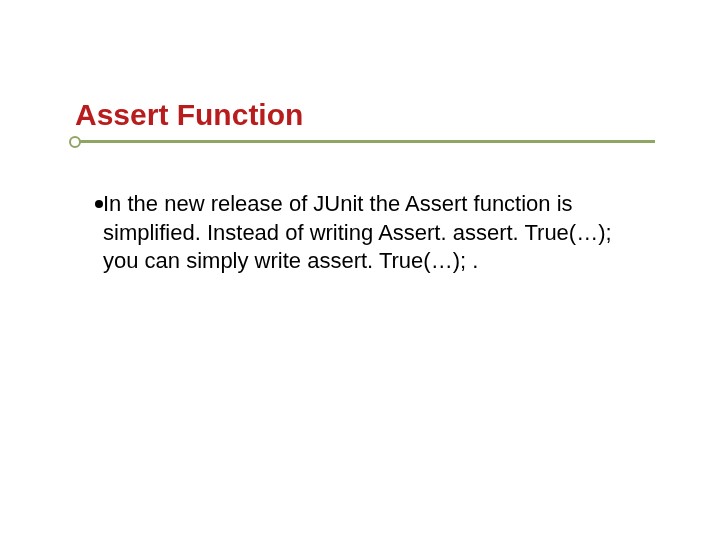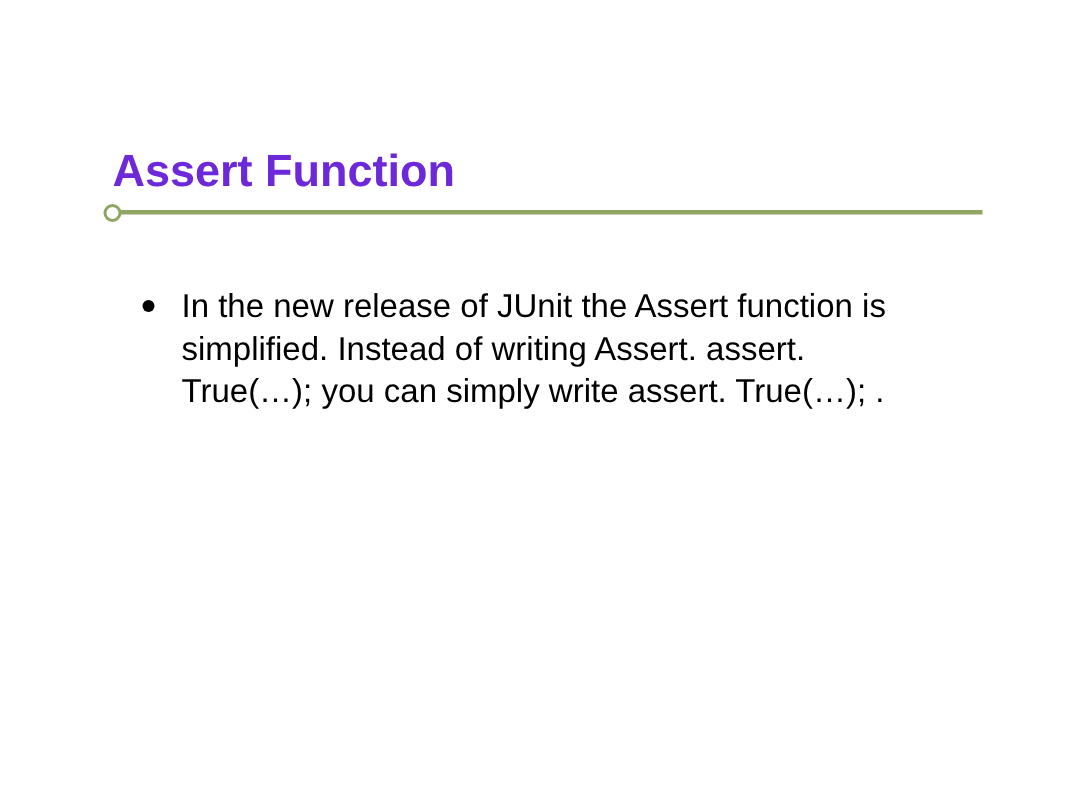--- a/index.html
+++ b/index.html
@@ -9,21 +9,21 @@
       height: 540px;
       position: relative;
       padding: 0;
     }
     .title {
       position: absolute;
       top: 98px;
       left: 75px;
       font-size: 30px;
       font-weight: bold;
-      color: #6d28d9;
+      color: #b91c1c;
     }
     .underline-wrap {
       position: absolute;
       top: 140px;
       left: 75px;
       width: 580px;
       height: 10px;
     }
     .underline-bar {
       position: absolute;
@@ -43,21 +43,20 @@
     }
     .body {
       position: absolute;
       top: 190px;
       left: 95px;
       width: 520px;
     }
     .bullet-item {
       display: flex;
       align-items: flex-start;
-      gap: 18px;
       justify-content: flex-end;
     }
     .bullet {
       width: 8px;
       height: 8px;
       background: #000;
       border-radius: 50%;
       margin-top: 10px;
       flex: none;
     }

